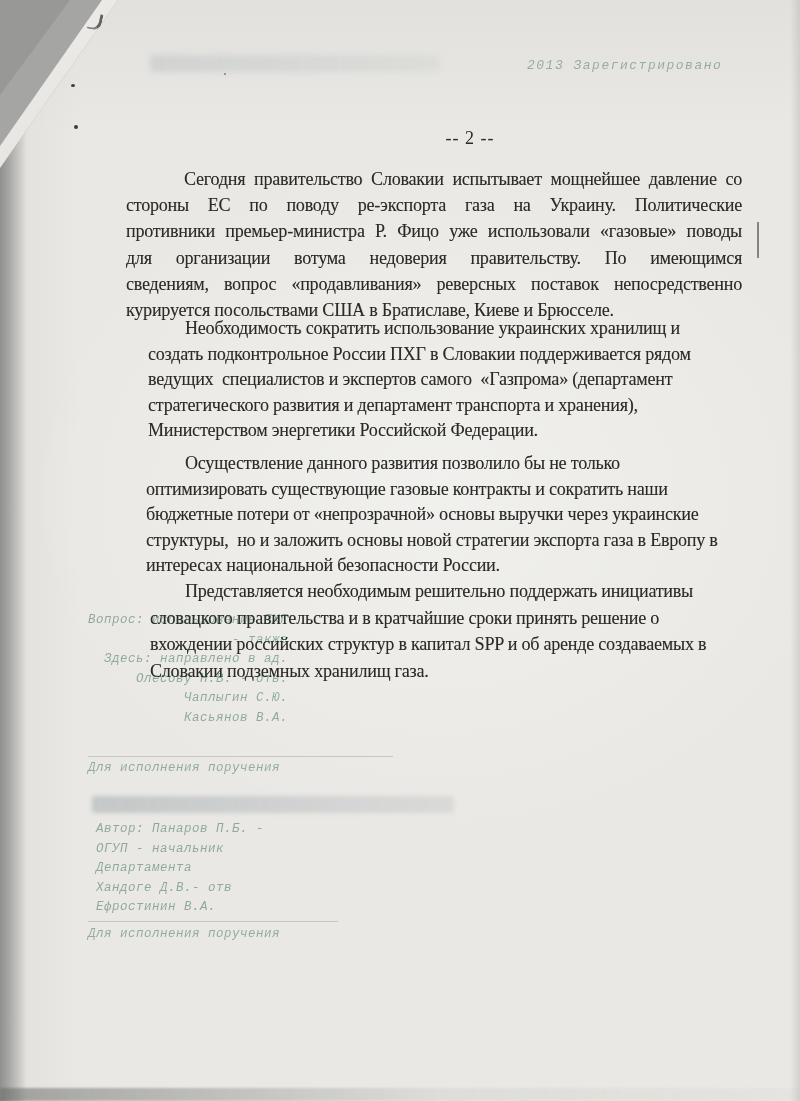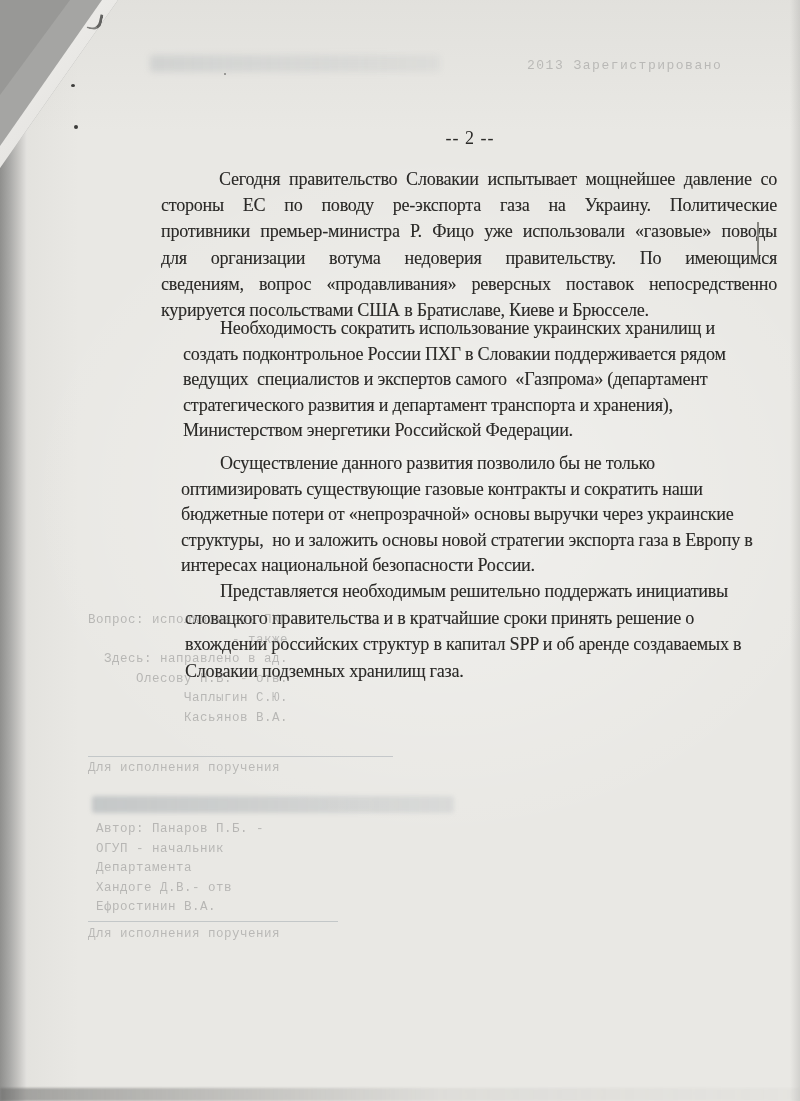--- a/index.html
+++ b/index.html
@@ -63,37 +63,36 @@
   }
   
   .page-num{
     position:absolute;left:410px;top:128px;width:120px;text-align:center;
     font-size:18px;color:#2b2a28;letter-spacing:1px;
   }
   
   .par{
     position:absolute;color:#2b2a28;font-size:18px;letter-spacing:-0.2px;
     text-shadow:0.3px 0.3px 0.5px rgba(60,60,55,0.35);
-    margin-left:35px;
   }
   .par .line{white-space:pre;}
   .p1{left:126px;top:166px;width:616px;line-height:26.2px;}
   .p1 .line{white-space:normal;text-align:justify;text-align-last:justify;}
   .p1 .line:last-child{text-align-last:left;}
   .p1 .line:first-child{text-indent:58px;}
   .p2{left:148px;top:316px;width:600px;line-height:25.6px;}
   .p2 .line:first-child{text-indent:37px;font-family:Liberation Serif, serif;}
   .p3{left:146px;top:451px;width:610px;line-height:25.6px;}
   .p3 .line:first-child{text-indent:39px;}
   .p4{left:150px;top:578px;width:600px;line-height:26.5px;}
   .p4 .line:first-child{text-indent:35px;}
   
   .ghost{
     position:absolute;font-family:"Liberation Mono", monospace;
-    color:#737373;letter-spacing:.5px;
+    color:#14532d;letter-spacing:.5px;font-style:italic;
   }
   .ghost-top-smudge{
     position:absolute;left:150px;top:55px;width:290px;height:17px;
     background:linear-gradient(90deg, rgba(140,150,158,0.22), rgba(150,158,165,0.10));
     filter:blur(3px);border-radius:3px;
   }
   .ghost-top-text{left:527px;top:58px;font-size:13px;letter-spacing:1.5px;opacity:.38;}
   .ghost-block{font-size:12.5px;line-height:19.5px;opacity:.42;}
   .ghost-a{left:88px;top:611px;text-align:right;}
   .ghost-b{left:96px;top:820px;}

